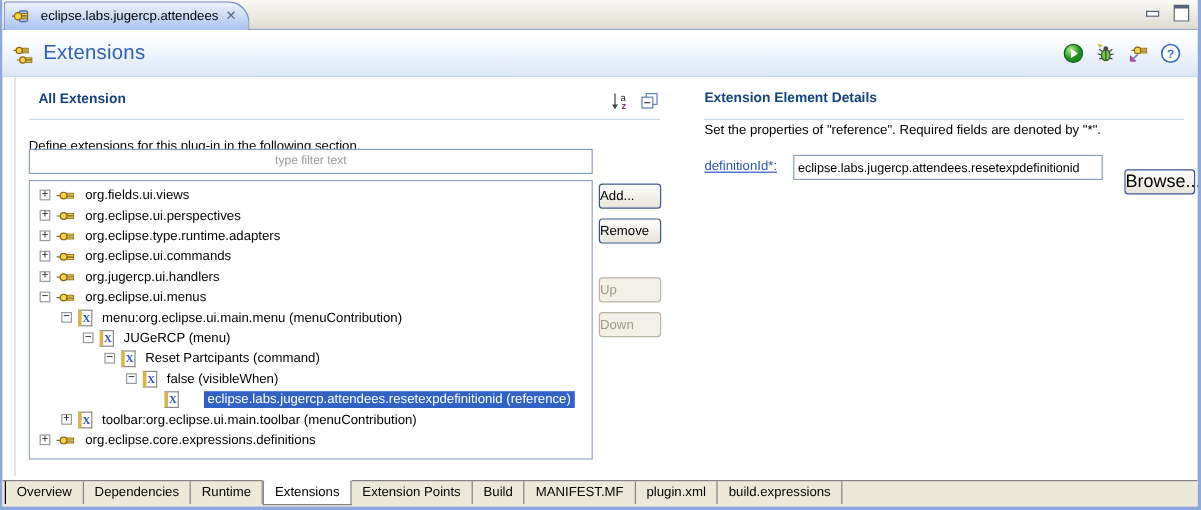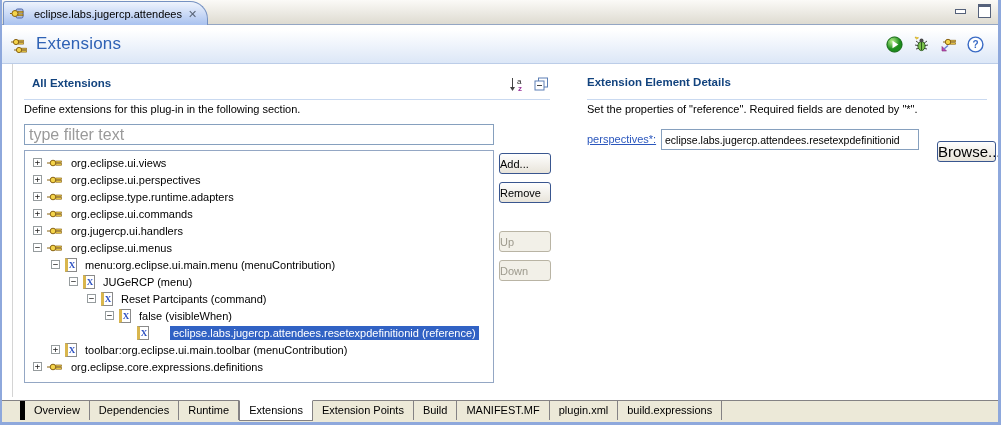--- a/index.html
+++ b/index.html
@@ -42,24 +42,24 @@
   
   .leftline{ position:absolute; left:10px; top:64px; bottom:25px; width:1px; background:#d4d4d4; }
   .section-title{ font-weight:bold; font-size:11.5px; color:var(--sectitle); }
   .sec-rule{ height:1px; background:#c9d9f0; margin-top:3px; }
 
   .left-sec{ position:absolute; left:22px; top:76px; width:526px; }
   .left-head{ position:relative; height:20px; }
   .left-head .section-title{ position:absolute; left:8px; top:1px; }
   .sec-icons{ position:absolute; right:0; top:0; display:flex; gap:6px; }
   .sec-icons .tool{ width:18px; height:16px; }
-  .left-desc{ position:absolute; left:22px; top:103px; }
+  .left-desc{ position:absolute; left:22px; top:116px; }
 
   .filter-input{ position:absolute; left:22px; top:124px; width:470px; height:21px;
-    border:1px solid #86a0be; padding:2px 4px; font-family:inherit; font-size:16px; color:#000; }
+    border:1px solid #86a0be; padding:2px 4px; font-family:inherit; font-size:10px; color:#000;text-align:center; }
   .filter-input::placeholder{ color:#9a9a9a; }
 
   .tree{ position:absolute; left:22px; top:150px; width:470px; height:233px;
     border:1px solid #94a7c4; background:#fff; overflow:hidden; padding-top:3px; }
   .tree-row{ height:17px; display:flex; align-items:center; white-space:nowrap; padding-left:8px; cursor:default; }
   .exp{ width:9px; height:9px; border:1px solid #969c9e; background:#fff; font-size:9px; line-height:7px;
     text-align:center; color:#222; flex:none; margin-right:5px; cursor:pointer; font-family:"DejaVu Sans Mono",monospace; }
   .exp-sp{ width:14px; flex:none; }
   .ind{ flex:none; }
   .ticon{ flex:none; margin-right:5px; display:inline-flex; }
@@ -83,21 +83,21 @@
     border:1px solid #86a0be; padding:2px 3px; font-family:inherit; font-size:10.5px; color:#000; }
   .browse-btn{ position:absolute; left:923px; top:129px; width:59px; height:21px; margin:12px;
     background:linear-gradient(180deg,#fefefe,#e8e4da); border:1px solid #39568f; border-radius:3px;
     font-family:inherit; font-size:15px; cursor:pointer; }
 
   
   .bottom-bar{ position:absolute; left:0; right:0; top:400px; height:22px;
     background:#ece9d8; border-top:1px solid #848284; display:flex; align-items:flex-start; }
   .btab{ height:19px; line-height:18px; padding:0 9px; border-right:1px solid #848284;
     color:#000; cursor:pointer; background:transparent; white-space:nowrap; }
-  .btab:first-child{ border-left:5px solid #000000; margin-left:18px; }
+  .btab:first-child{ border-left:1px solid #000000; margin-left:2px; }
   .btab.active{ background:#fff; border:1px solid #848284; border-top:1px solid #fff; margin-top:-1px; height:21px; }
 </style>
 </head>
 <body>
 
 <div class="window" style="--frame: #8ea8dc; --accent: #2f62b5; --sectitle: #12437e; --sel: #3162c4;">
 
   <div class="tabbar">
     <div class="editor-tab">
       <span class="ticon">
@@ -181,21 +181,21 @@
           <text x="8.5" y="12" text-anchor="middle" font-size="10" font-weight="bold" fill="#3a6bc5" font-family="Liberation Sans,sans-serif">?</text>
         </svg>
       </span>
     </div>
   </div>
 
   <div class="leftline"></div>
 
   <div class="left-sec">
     <div class="left-head">
-      <span class="section-title">All Extensions</span>
+      <span class="section-title">All Extension</span>
       <span class="sec-icons">
         <span class="tool" title="sort-az-icon">
           <svg width="16" height="15" viewBox="0 0 16 15">
             <line x1="3.5" y1="1" x2="3.5" y2="11" stroke="#444"></line>
             <polygon points="1,10 6,10 3.5,14" fill="#444"></polygon>
             <text x="8" y="7" font-size="8" fill="#222" font-family="Liberation Sans,sans-serif">a</text>
             <text x="9" y="14" font-size="8" font-weight="bold" fill="#993399" font-family="Liberation Sans,sans-serif">z</text>
           </svg>
         </span>
         <span class="tool" title="collapse-all-icon">
@@ -218,21 +218,21 @@
         <span class="ind" style="width: 0px;"></span>
         <span class="exp">+</span>
         <span class="ticon">
           <svg width="16" height="12" viewBox="0 0 16 12">
             <line x1="0" y1="6" x2="3" y2="6" stroke="#8a6414"></line>
             <circle cx="6" cy="6" r="2.8" fill="#f4d44a" stroke="#8a6414"></circle>
             <rect x="8.8" y="4" width="5.6" height="1.6" fill="#f4d44a" stroke="#8a6414" stroke-width="0.7"></rect>
             <rect x="8.8" y="6.6" width="5.6" height="1.6" fill="#f4d44a" stroke="#8a6414" stroke-width="0.7"></rect>
           </svg>
         </span>
-        <span class="tlabel">org.eclipse.ui.views</span>
+        <span class="tlabel">org.fields.ui.views</span>
       </div>
       <div class="tree-row">
         <span class="ind" style="width: 0px;"></span>
         <span class="exp">+</span>
         <span class="ticon">
           <svg width="16" height="12" viewBox="0 0 16 12">
             <line x1="0" y1="6" x2="3" y2="6" stroke="#8a6414"></line>
             <circle cx="6" cy="6" r="2.8" fill="#f4d44a" stroke="#8a6414"></circle>
             <rect x="8.8" y="4" width="5.6" height="1.6" fill="#f4d44a" stroke="#8a6414" stroke-width="0.7"></rect>
             <rect x="8.8" y="6.6" width="5.6" height="1.6" fill="#f4d44a" stroke="#8a6414" stroke-width="0.7"></rect>
@@ -362,21 +362,21 @@
       <button class="btn" disabled="">Down</button>
     </div>
 
   <div class="right-sec">
     <div class="right-head">
       <span class="section-title">Extension Element Details</span>
     </div>
     <div class="sec-rule"></div>
   </div>
   <div class="right-desc">Set the properties of "reference". Required fields are denoted by "*".</div>
-  <a class="attr-link">perspectives*:</a>
+  <a class="attr-link">definitionId*:</a>
   <input class="attr-input" type="text" value="eclipse.labs.jugercp.attendees.resetexpdefinitionid" style="">
   <button class="browse-btn">Browse...</button>
 
   <div class="bottom-bar" id="bottom-bar">
       <span class="btab">Overview</span>
       <span class="btab">Dependencies</span>
       <span class="btab">Runtime</span>
       <span class="btab active">Extensions</span>
       <span class="btab">Extension Points</span>
       <span class="btab">Build</span>

